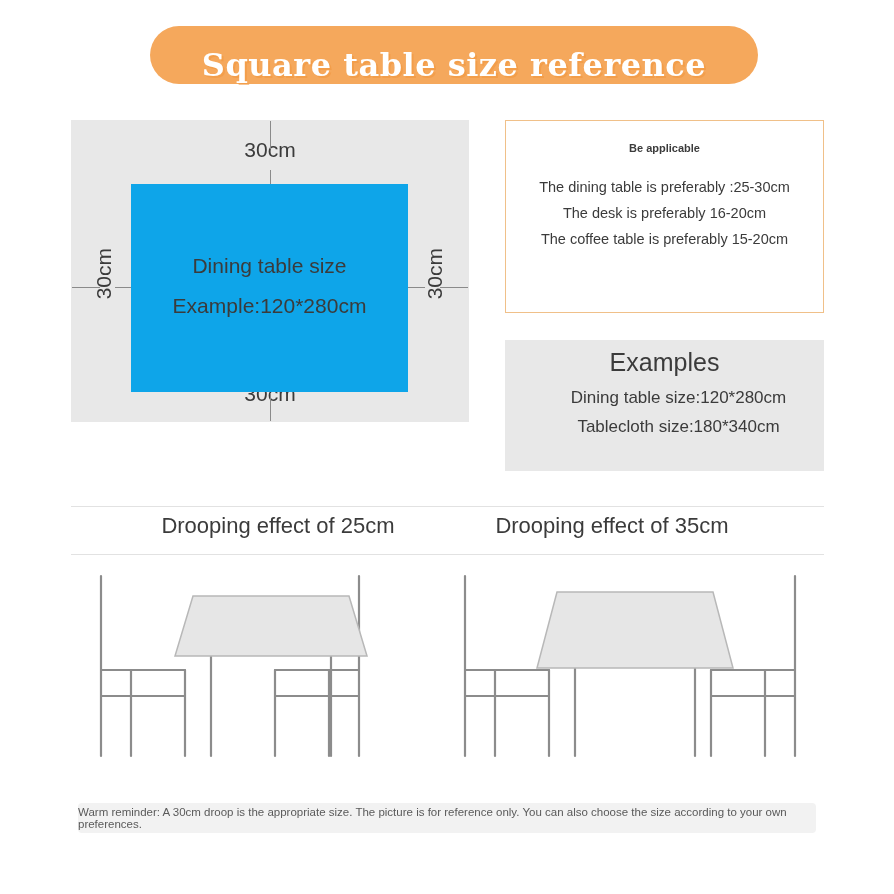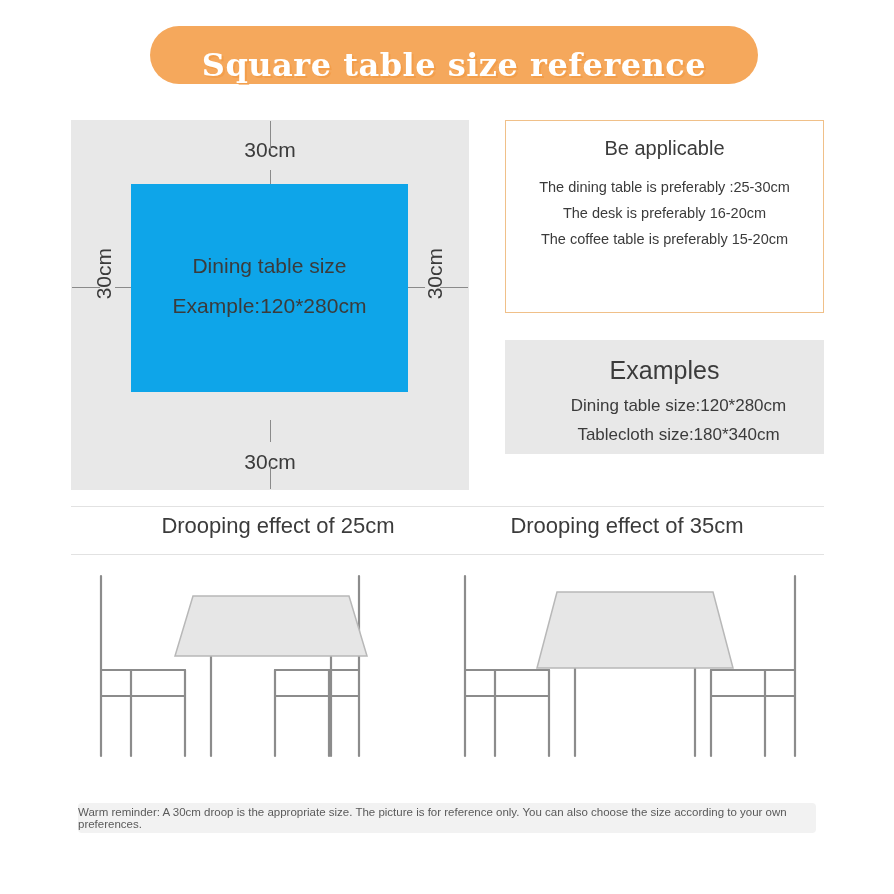--- a/index.html
+++ b/index.html
@@ -38,21 +38,21 @@
     letter-spacing: 0.5px;
     text-shadow: 2px 2px 0 rgba(240,150,60,0.55);
   }
 
   
   .diagram-panel {
     position: absolute;
     left: 71px;
     top: 120px;
     width: 398px;
-    height: 370px;
+    height: 302px;
     background: #e8e8e8;
   }
   .inner-table {
     position: absolute;
     left: 60px;
     top: 64px;
     width: 277px;
     height: 208px;
     background: #0ea5e9;
   }
@@ -121,33 +121,33 @@
     box-sizing: border-box;
     padding-top: 14px;
   }
   .applicable-box .line {
     text-align: center;
     font-size: 14.5px;
     color: #3b3b3b;
     line-height: 26px;
   }
   .applicable-box .bold {
-    font-weight: normal;
-    font-size: 20px;
+    font-weight: bold;
+    font-size: 11px;
   }
   .applicable-box .gap { height: 13px; }
 
   .examples-box {
     position: absolute;
     left: 505px;
     top: 340px;
     width: 319px;
-    height: 114px;
+    height: 131px;
     background: #e8e8e8;
-    padding-top: 16px;
+    padding-top: 8px;
     box-sizing: border-box;
   }
   .examples-title {
     text-align: center;
     font-size: 25px;
     color: #3b3b3b;
     margin-bottom: 6px;
   }
   .examples-box .line {
     text-align: center;
@@ -176,21 +176,21 @@
   }
   .droop-label {
     position: absolute;
     top: 513px;
     font-size: 22px;
     color: #3b3b3b;
     text-align: center;
     width: 376px;
   }
   .droop-label.left { left: 90px; }
-  .droop-label.right { left: 439px; }
+  .droop-label.right { left: 424px; }
 
   .scene {
     position: absolute;
     top: 560px;
     height: 215px;
   }
   .scene.left { left: 71px; width: 376px; }
   .scene.right { left: 447px; width: 376px; }
 
   

